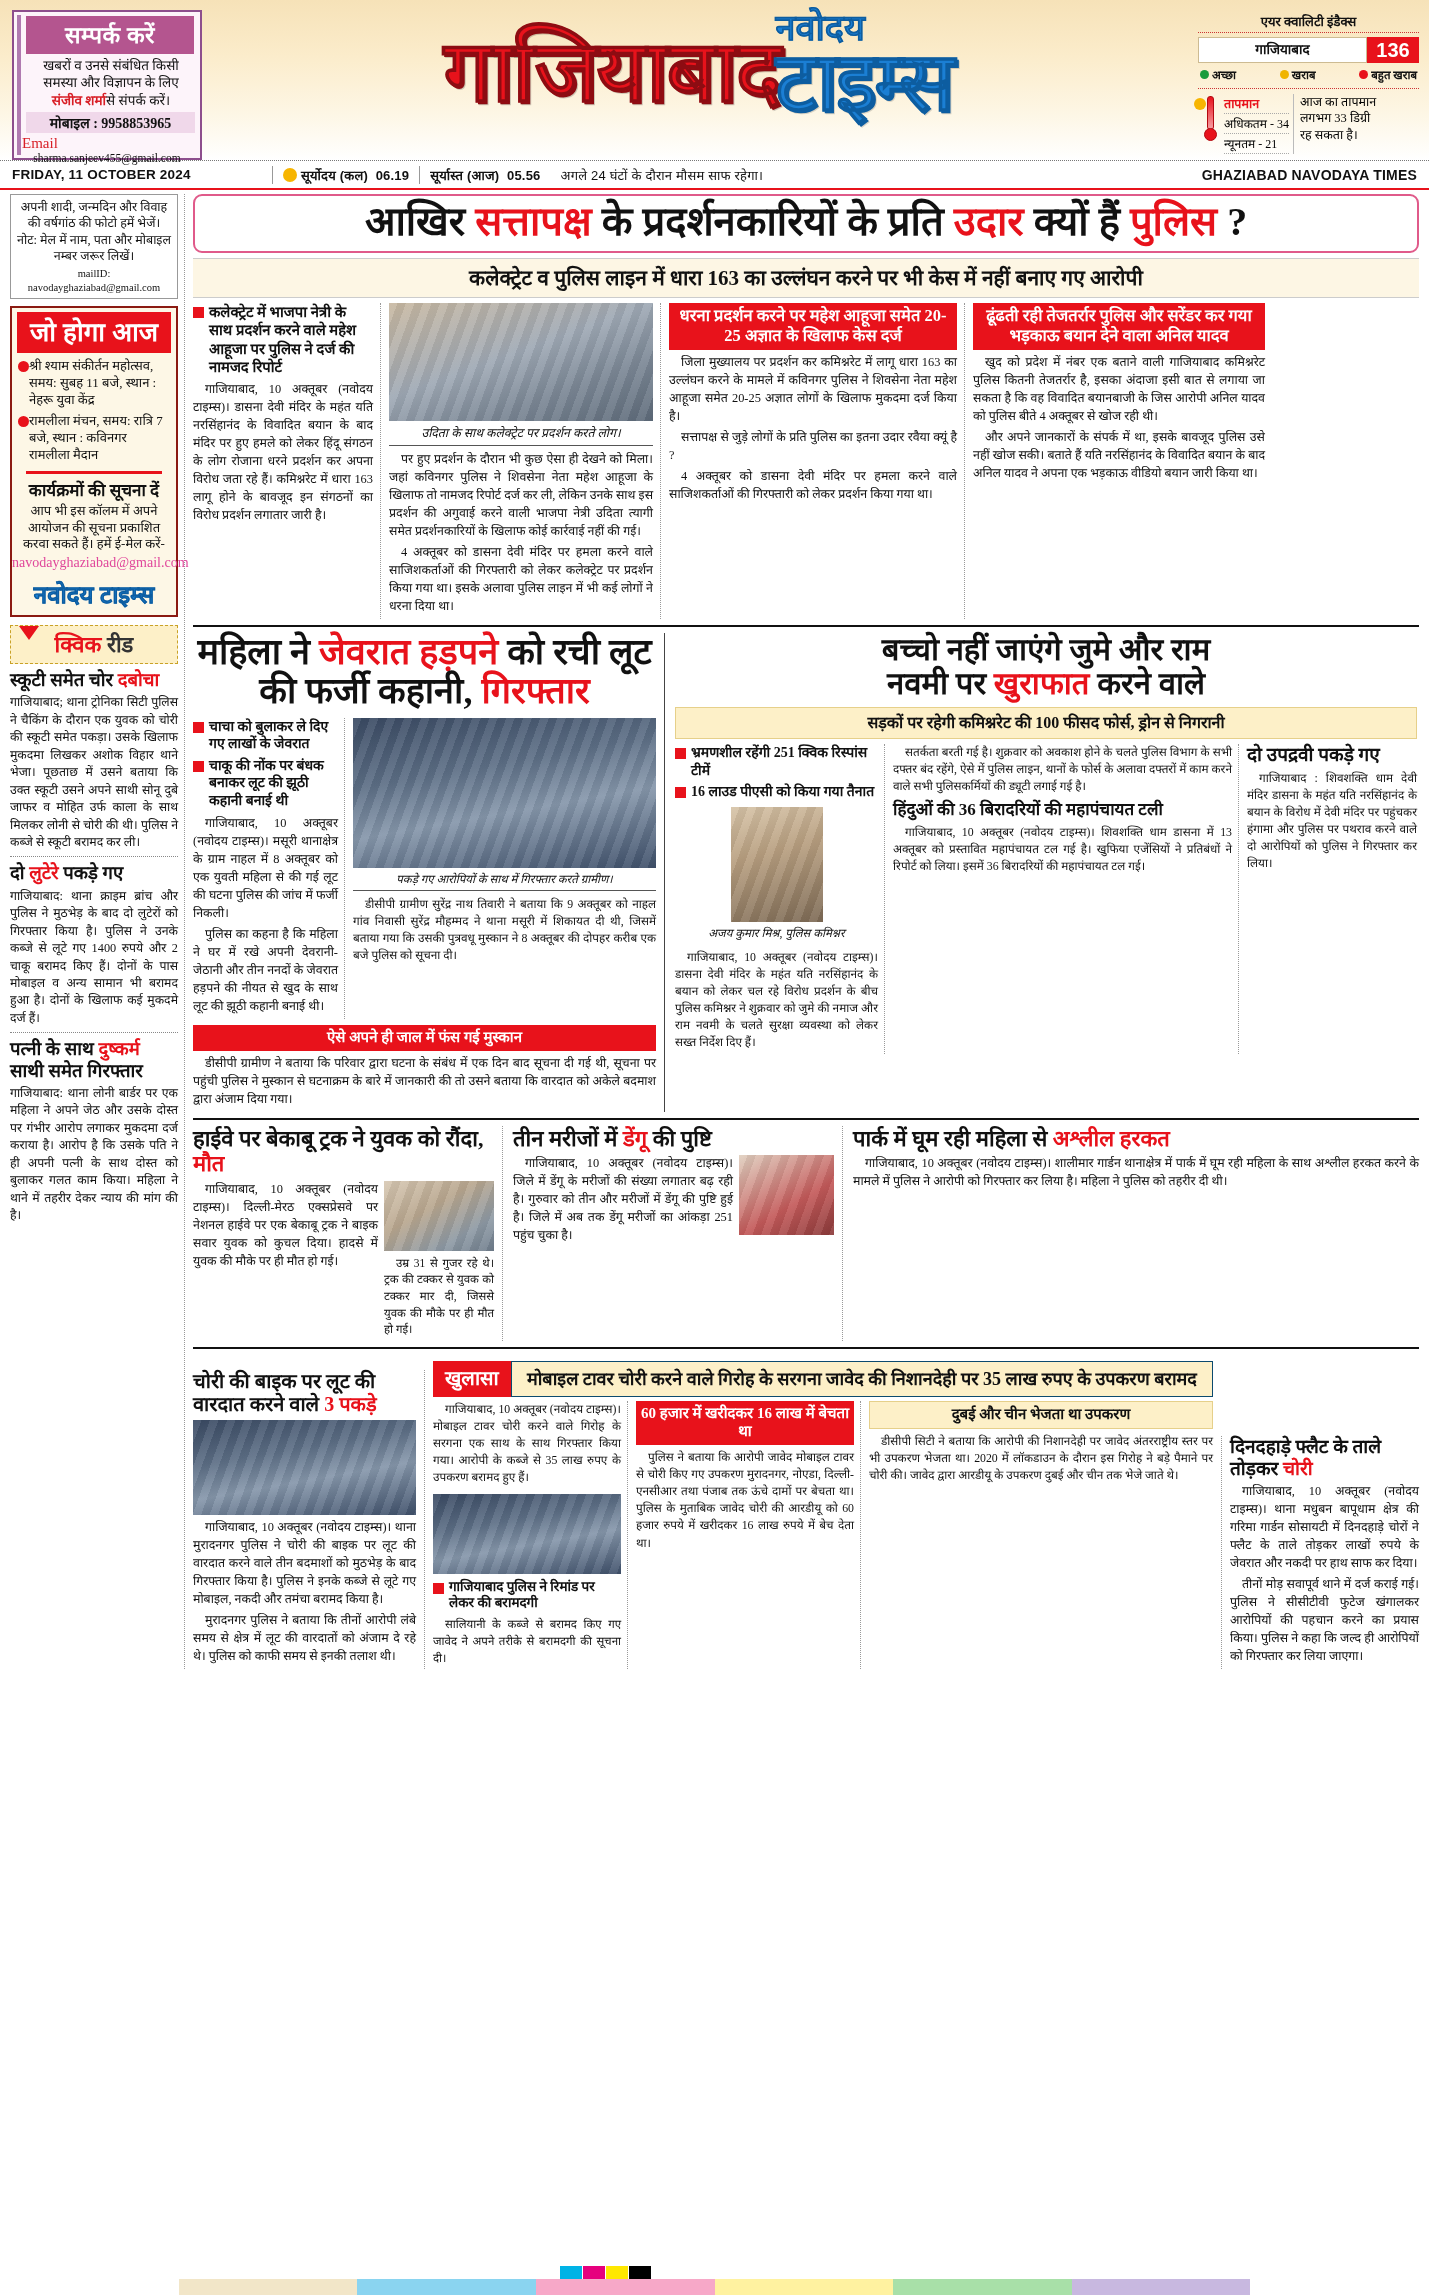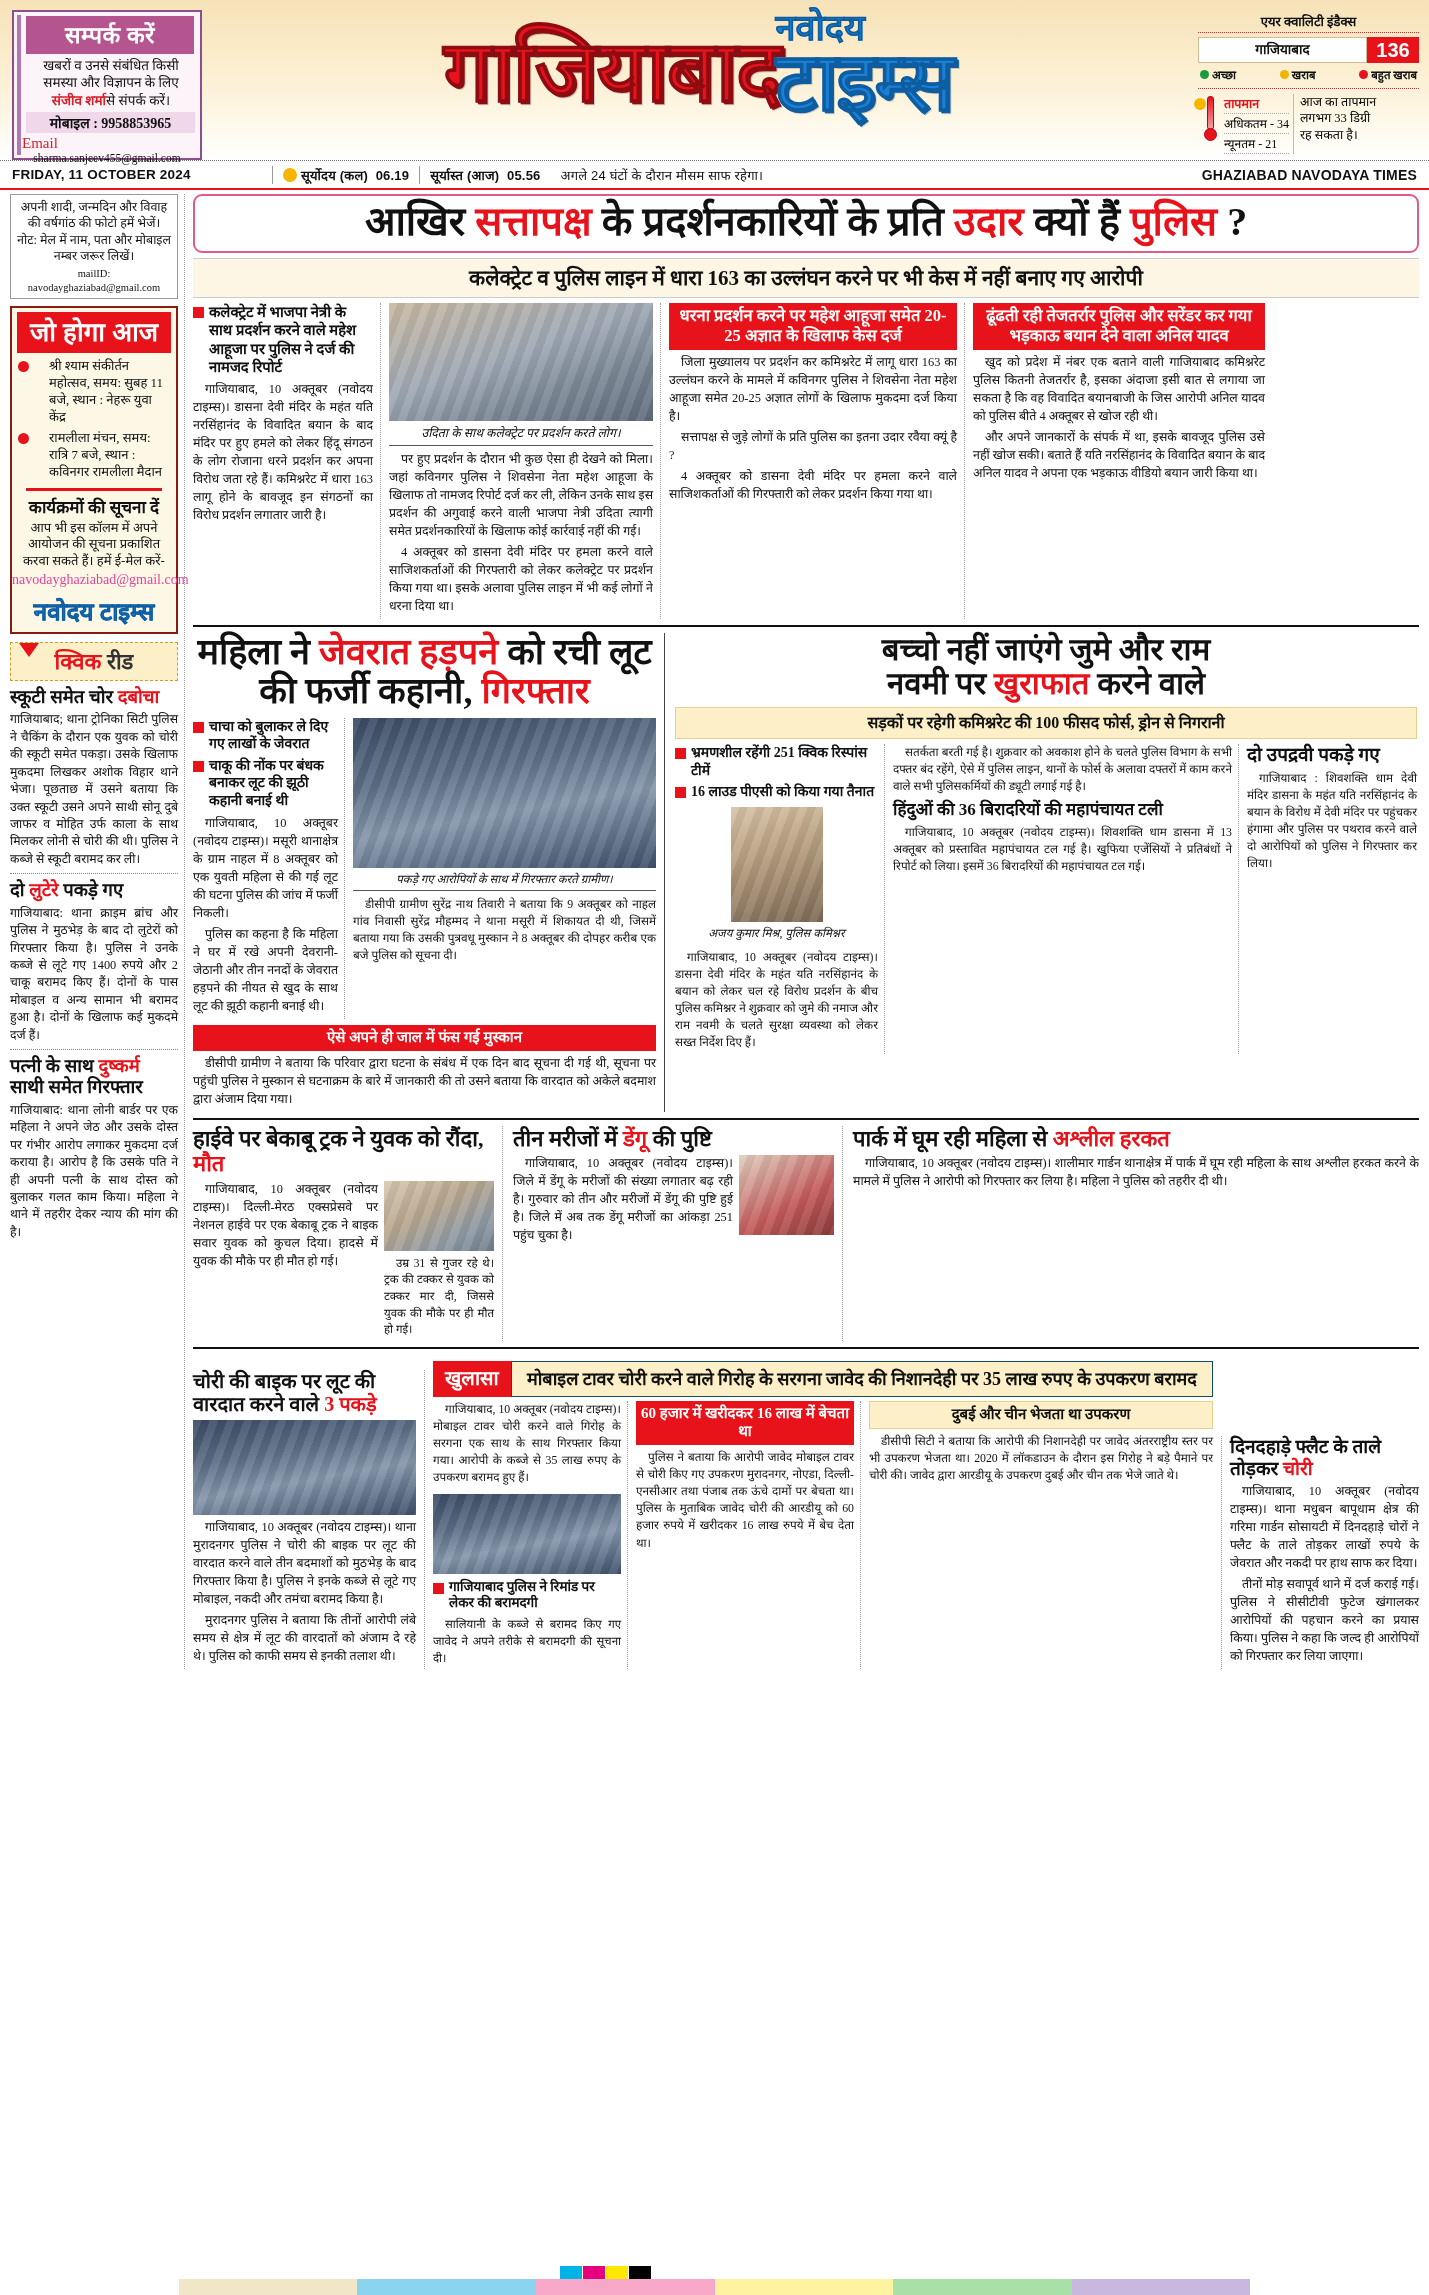--- a/index.html
+++ b/index.html
@@ -99,21 +99,21 @@
   .col-left { width: 175px; flex:none; padding-right:6px; border-right:1px dotted #999;}
   .col-main { flex:1; padding-left:8px;}
 
   
   .notice-box{border:1px solid #999;background:#fff;padding:4px 5px;font-size:12.5px;
               text-align:center;line-height:1.3;color:#111;margin-bottom:7px;}
   .notice-box .nb-mail{font-size:10.5px;margin-top:3px;}
   .today-box{border:2.5px solid #8b1a12;background:#fdf7e6;margin-bottom:8px;}
   .today-title{background:#e8121b;color:#fff;font-size:26px;font-weight:bold;text-align:center;
                padding:1px 0 4px;margin:4px 5px;font-family:"Liberation Sans",sans-serif;}
-  .today-item{display:flex;gap:20px;font-size:13px;line-height:1.3;padding:1px 6px 3px;color:#111;}
+  .today-item{display:flex;gap:0;font-size:13px;line-height:1.3;padding:1px 6px 3px;color:#111;}
   .today-item .bull{width:11px;height:11px;border-radius:50%;background:#e8121b;flex:none;margin-top:3px;}
   .today-sep{height:3px;background:#e8121b;margin:4px 14px;}
   .today-sub{font-size:17px;font-weight:bold;text-align:center;color:#111;padding:0 3px;}
   .today-txt{font-size:13px;text-align:center;line-height:1.3;color:#111;padding:2px 5px;}
   .today-email{color:#e0479b;font-size:14px;text-align:center;line-height:1.2;padding-bottom:3px;}
   .nt-logo{text-align:center;font-size:24px;font-weight:bold;color:#1b7fd4;
            font-family:"Liberation Sans",sans-serif;-webkit-text-stroke:.6px #0d5da0;padding:2px 0 5px;}
   .quick-head{border:1px dashed #c9a227;background:#fdf0c8;text-align:center;font-size:22px;
               font-weight:bold;padding:2px 0 5px;margin-bottom:5px;position:relative;}
   .quick-head .q1{color:#e8121b;}

